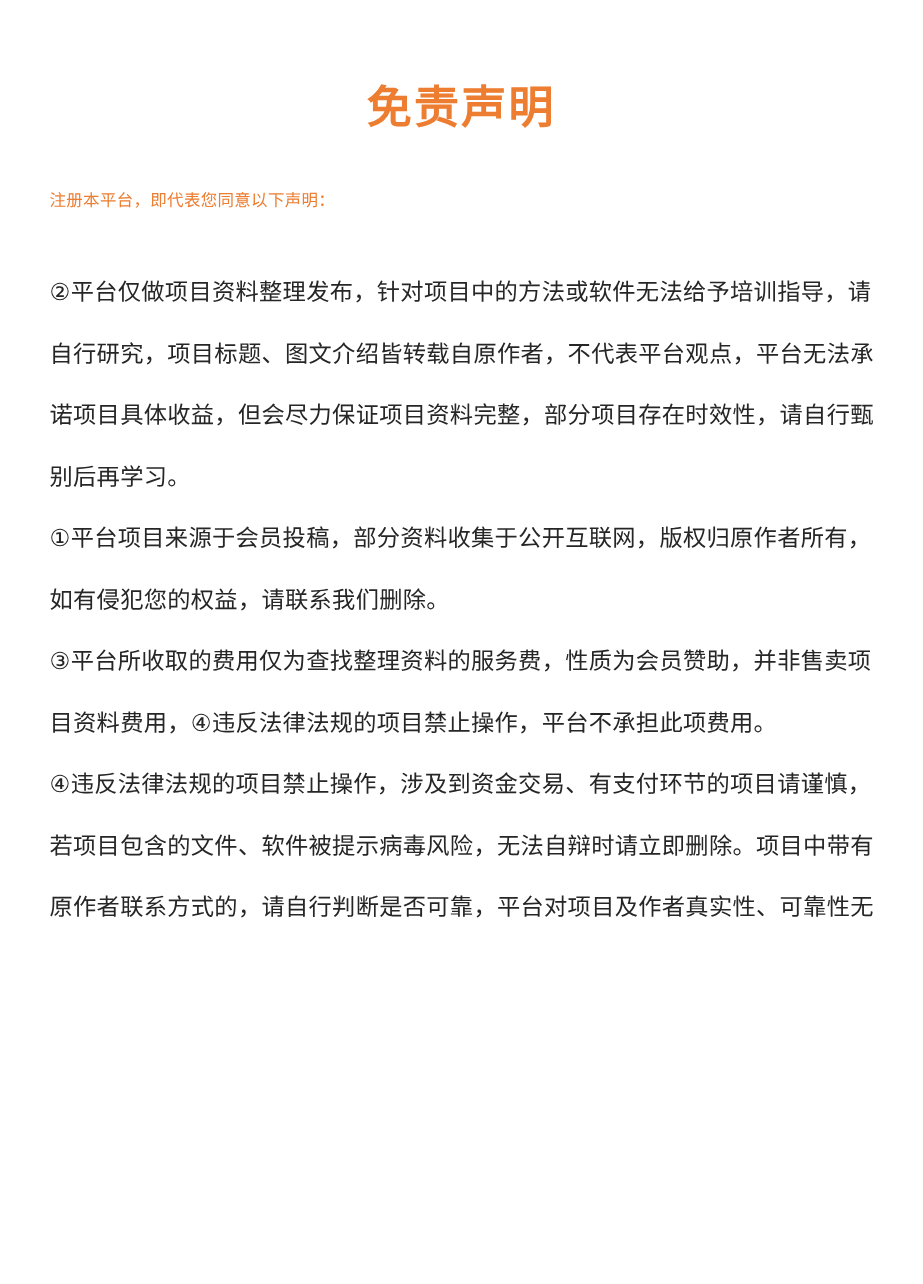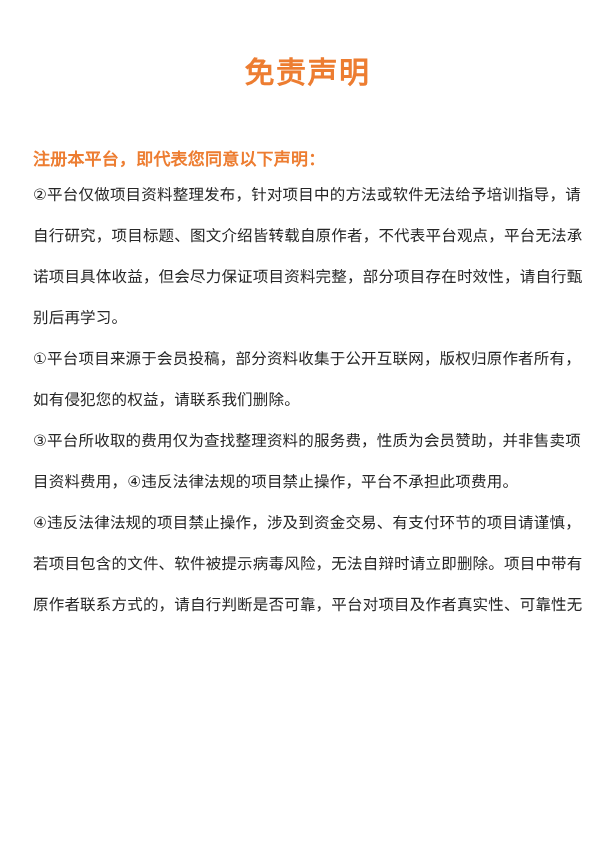--- a/index.html
+++ b/index.html
@@ -25,27 +25,27 @@
     margin: 0;
     text-align: center;
     color: var(--accent, #ED7D31);
     font-size: 30px;
     line-height: 35px;
     font-weight: bold;
     letter-spacing: 1.5px;
   }
   .intro-line {
     position: absolute;
-    top: 148px;
+    top: 122px;
     left: 33px;
     right: 20px;
     color: var(--accent, #ED7D31);
-    font-size: 17px;
+    font-size: 11px;
     line-height: 23px;
-    font-weight: bold;
+    font-weight: normal;
     letter-spacing: 0.2px;
   }
   .doc-body {
     position: absolute;
     top: 175px;
     left: 33px;
     width: 575px;
     color: var(--body-text, #262626);
     font-size: 15.5px;
     letter-spacing: 0.2px;

